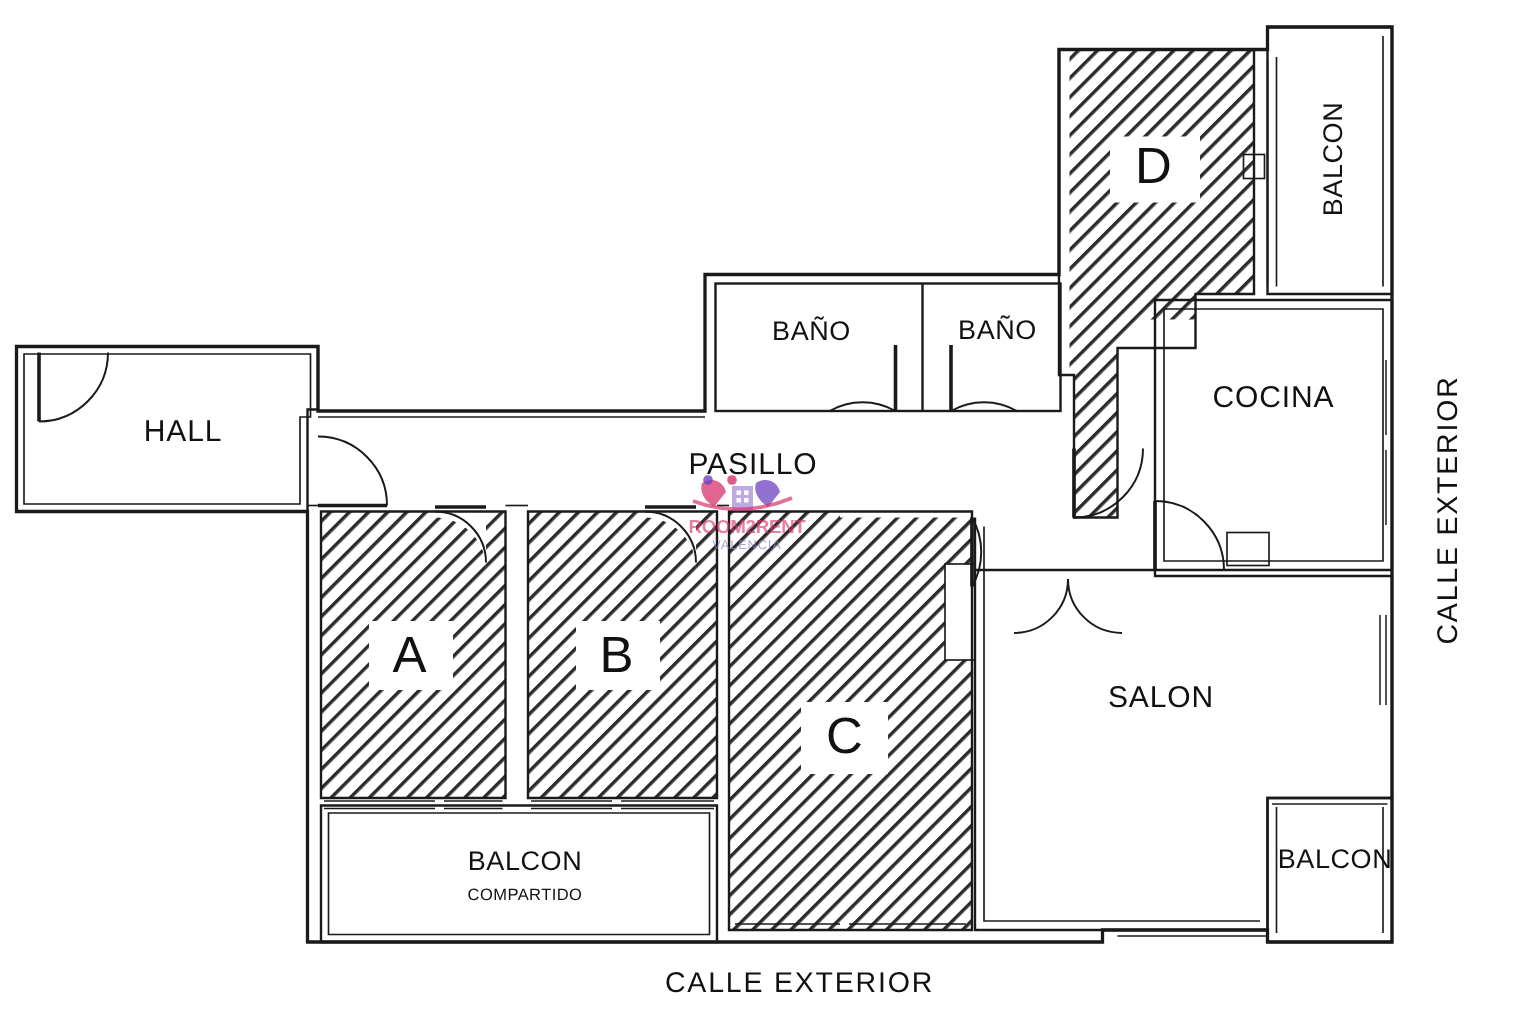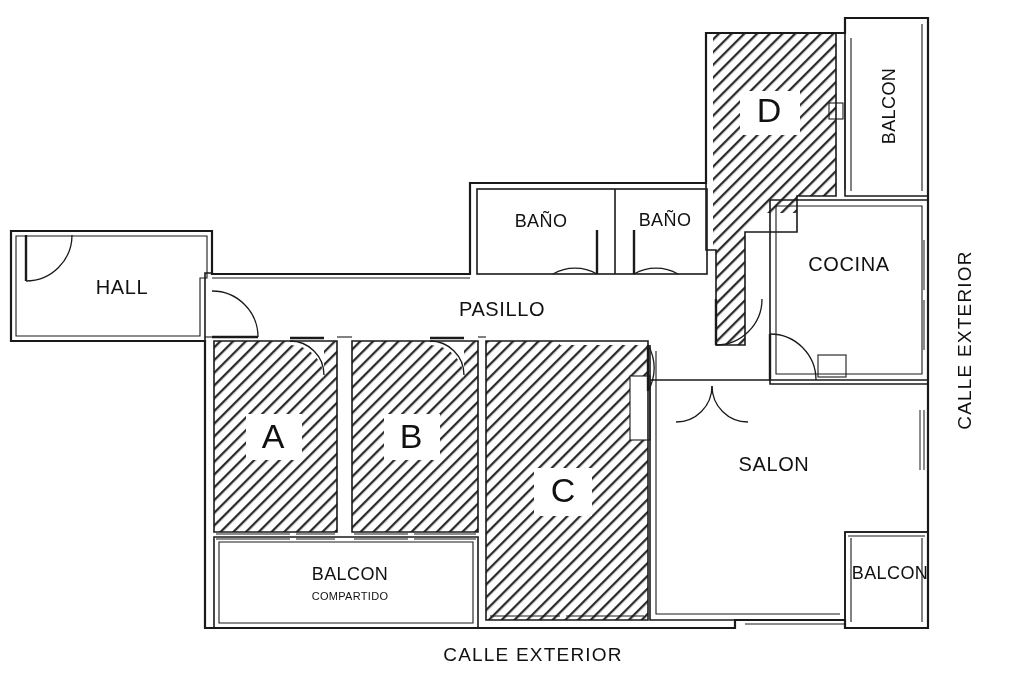--- a/index.html
+++ b/index.html
@@ -252,14 +252,30 @@
       <text class="room-label lbl-md" x="890" y="574">BALCON</text>
 
       <text class="room-label lbl-md" x="890" y="106" transform="rotate(-90 890 106)">BALCON</text>
 
       <text class="room-label lbl-street" x="533" y="656">CALLE EXTERIOR</text>
       <text class="room-label lbl-street" x="966" y="340" transform="rotate(-90 966 340)">CALLE EXTERIOR</text>
     </g>
 
   </svg>
 
+  <div id="watermark">
+    <svg width="80" height="30" viewBox="0 0 80 30" style="position:absolute;left:0;top:-2px;">
+      <path d="M10,6 C16,2 24,4 26,12 L18,22 C12,18 8,12 10,6 Z" fill="#d6336c" opacity="0.75"></path>
+      <path d="M46,6 C52,2 60,4 62,12 L54,22 C48,18 44,12 46,6 Z" fill="#6f42c1" opacity="0.75"></path>
+      <circle cx="14" cy="4" r="3.2" fill="#6f42c1" opacity="0.8"></circle>
+      <circle cx="30" cy="4" r="3.2" fill="#d6336c" opacity="0.8"></circle>
+      <rect x="30" y="8" width="14" height="16" fill="#6f42c1" opacity="0.45"></rect>
+      <rect x="33" y="11" width="3" height="3" fill="#ffffff"></rect>
+      <rect x="38" y="11" width="3" height="3" fill="#ffffff"></rect>
+      <rect x="33" y="16" width="3" height="3" fill="#ffffff"></rect>
+      <rect x="38" y="16" width="3" height="3" fill="#ffffff"></rect>
+      <path d="M4,18 Q36,30 70,16" stroke="#d6336c" stroke-width="2.5" fill="none" opacity="0.7"></path>
+    </svg>
+    <div class="wm-text wm-main">ROOM2RENT</div>
+    <div class="wm-text wm-sub">VALENCIA</div>
+  </div>
 
 </div>
 
 </body></html>

